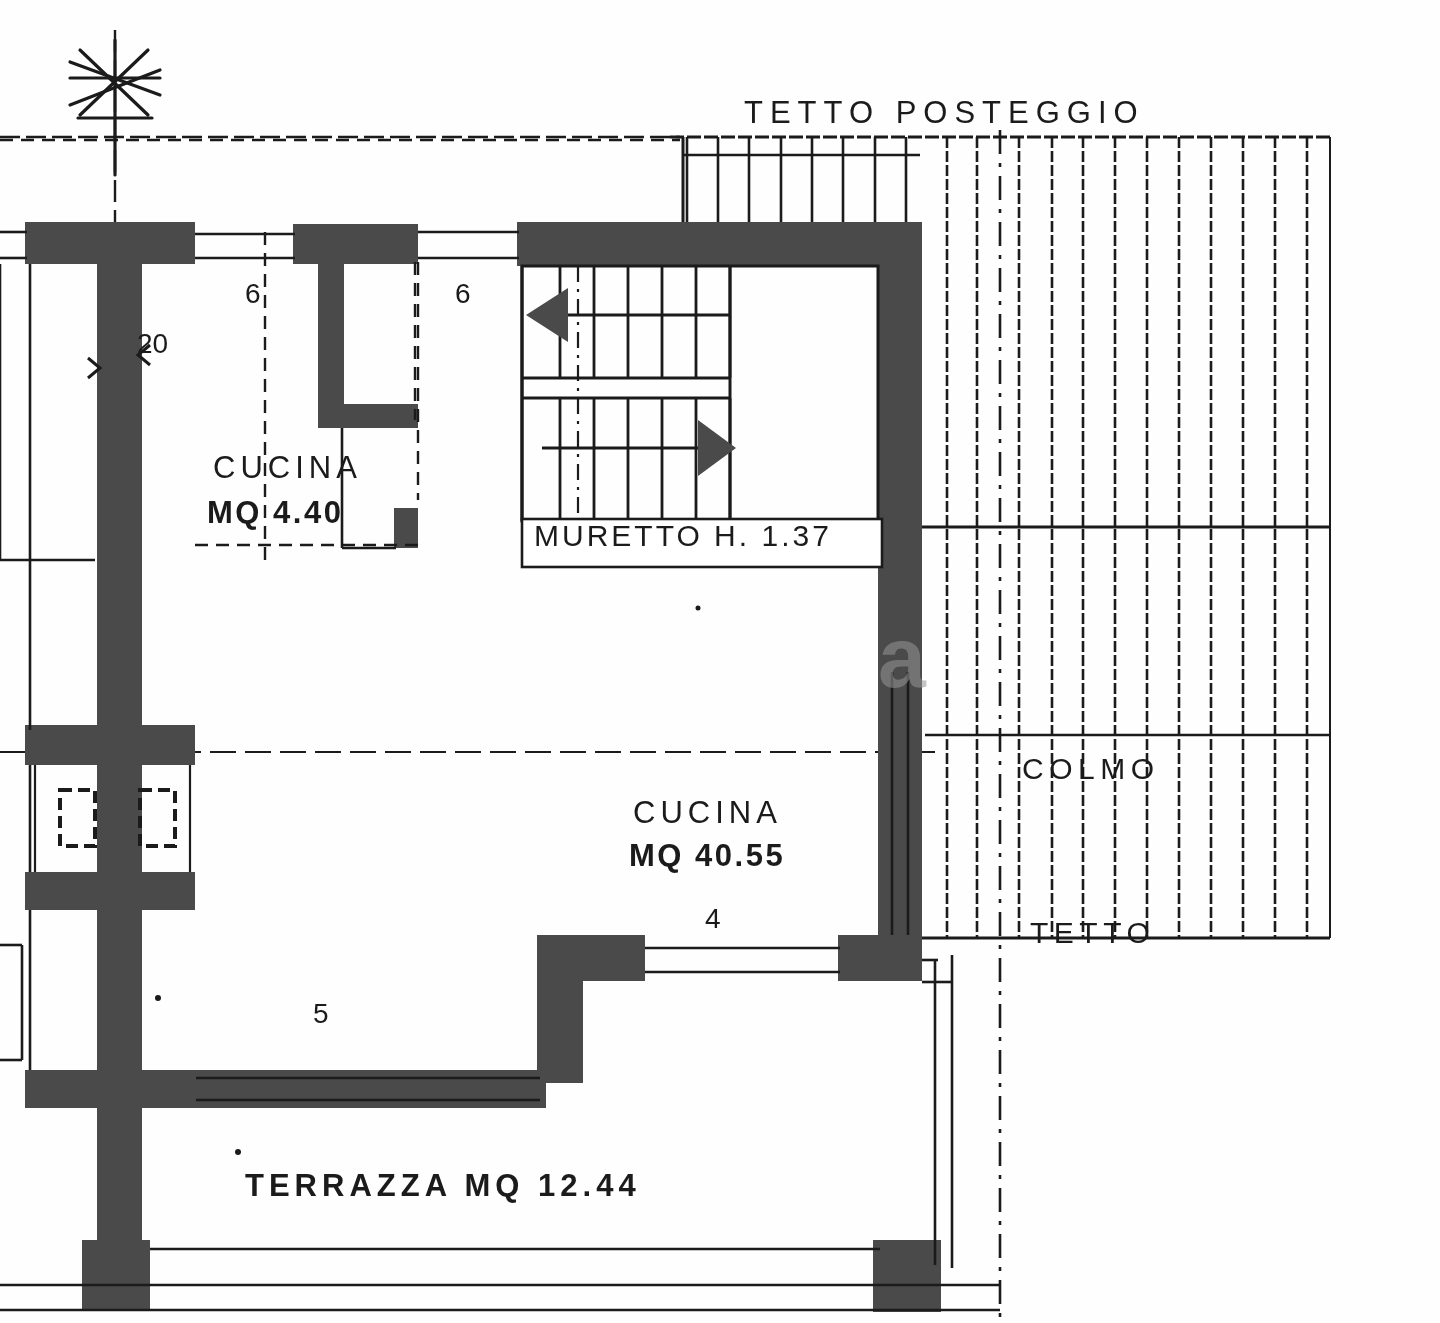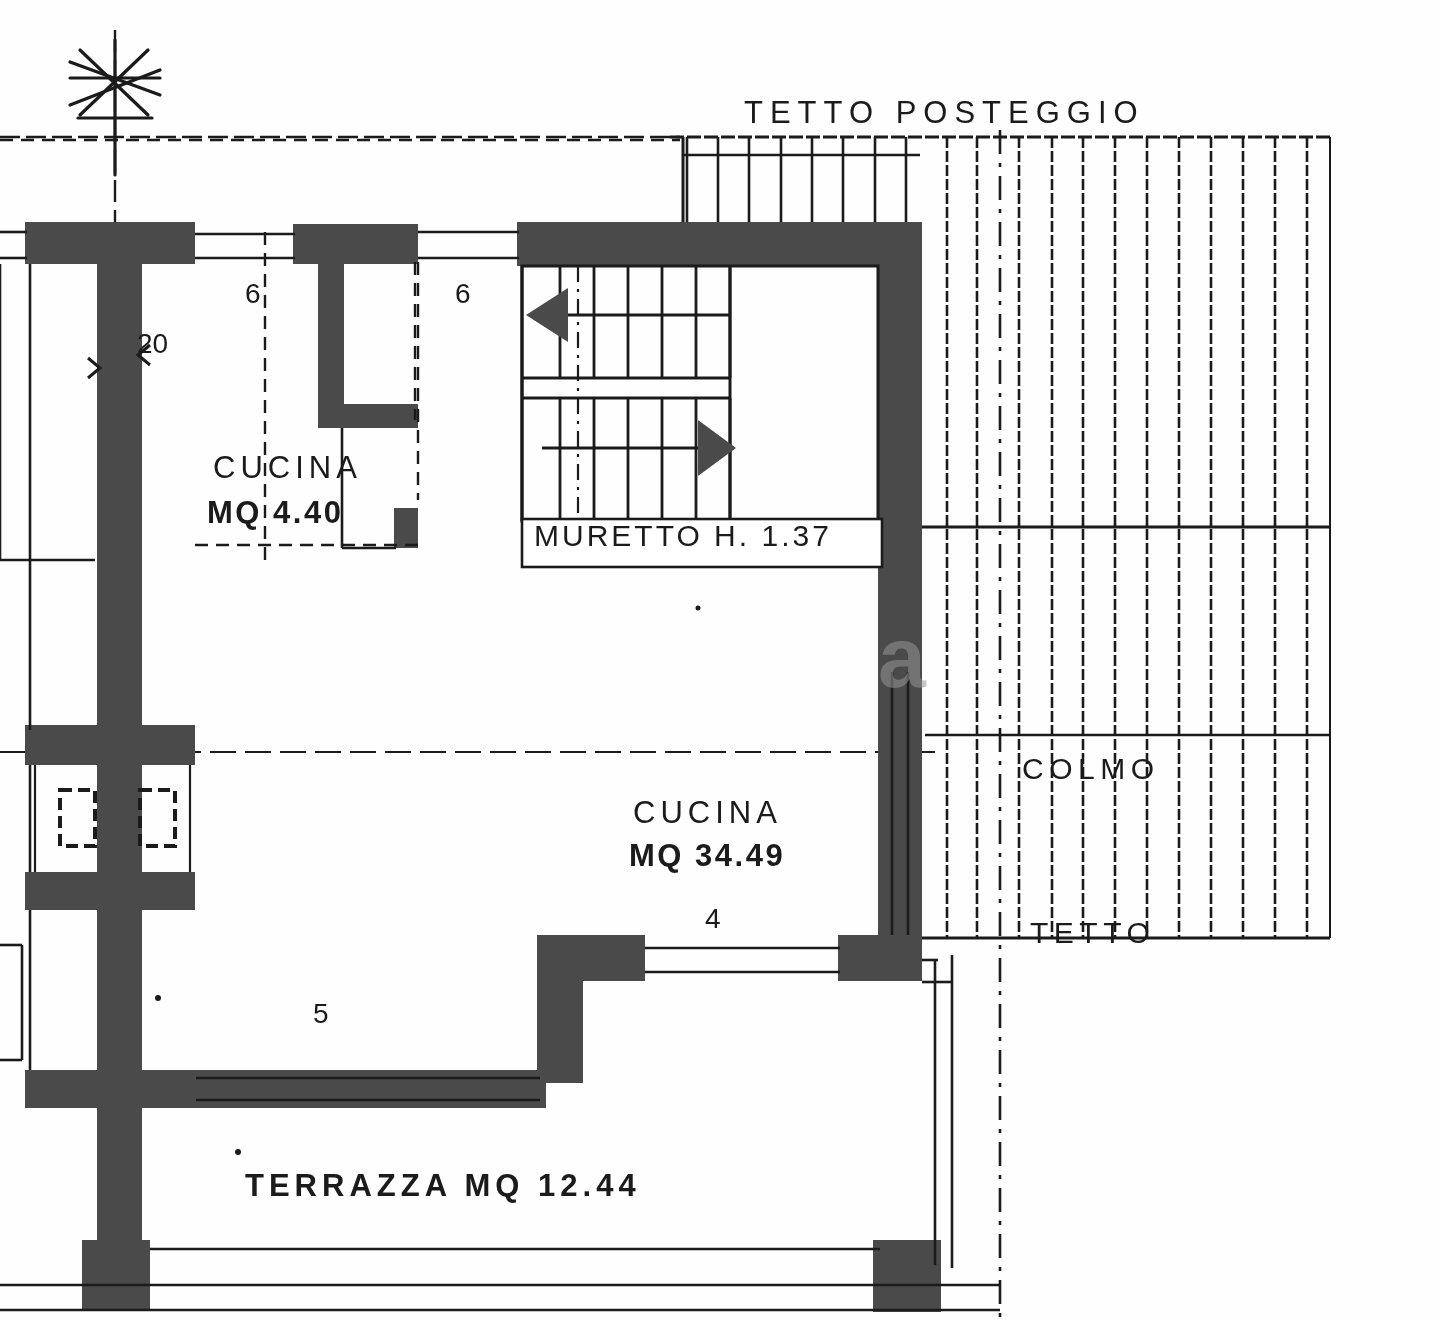--- a/index.html
+++ b/index.html
@@ -278,21 +278,21 @@
 
   </svg>
 
   <div class="lbl title-label" style="left:744px; top:95px;">TETTO POSTEGGIO</div>
 
   <div class="lbl room-label" style="left:213px; top:450px;">CUCINA</div>
   <div class="lbl room-sub" style="left:207px; top:495px;">MQ 4.40</div>
 
 
   <div class="lbl room-label" style="left:633px; top:795px;">CUCINA</div>
-  <div class="lbl room-sub" style="left:629px; top:838px;">MQ 34.49</div>
+  <div class="lbl room-sub" style="left:629px; top:838px;">MQ 40.55</div>
 
   <div class="lbl room-sub" style="left:245px; top:1168px; letter-spacing:5px;">TERRAZZA MQ 12.44</div>
 
   <div class="lbl annot-label" style="left:534px; top:519px; letter-spacing:3px;">MURETTO H. 1.37</div>
 
   <div class="lbl annot-label" style="left:1022px; top:752px;">COLMO</div>
 
   <div class="lbl annot-label" style="left:1030px; top:916px;">TETTO</div>
 
   <div class="lbl dim-label" style="left:137px; top:328px;">20</div>

